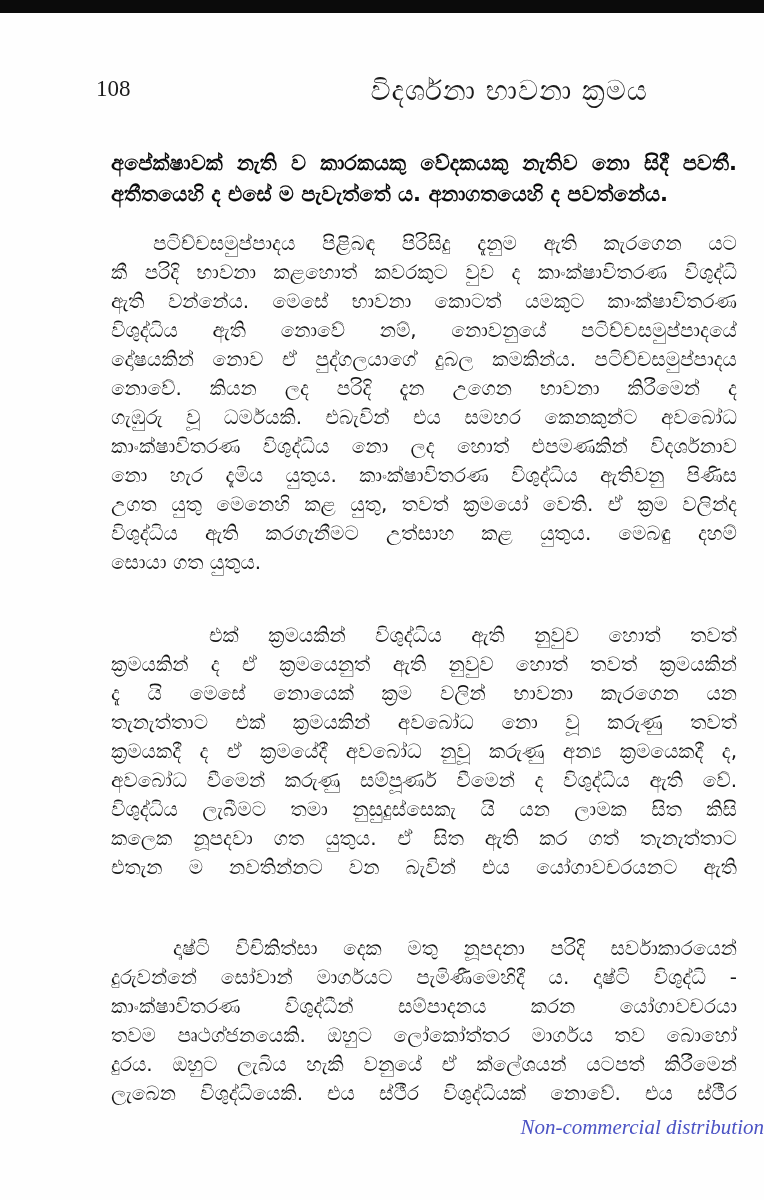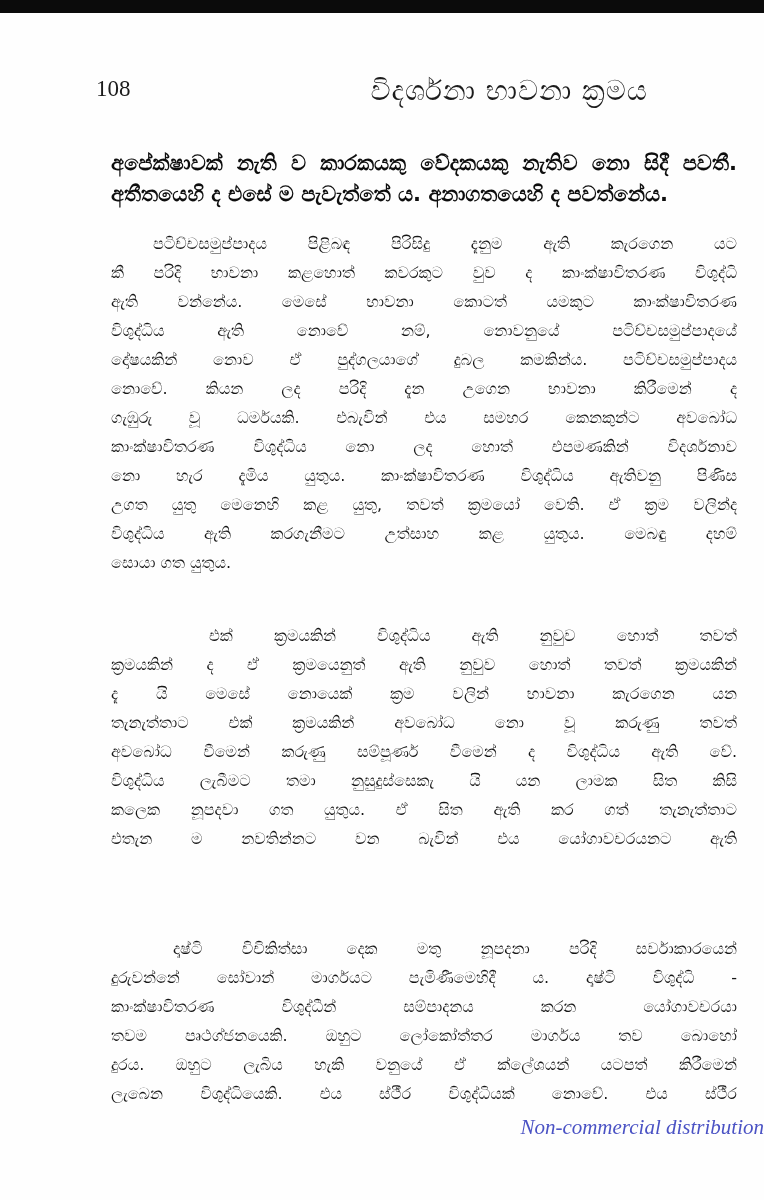--- a/index.html
+++ b/index.html
@@ -9,21 +9,21 @@
   }
   .top-bar { position:absolute; top:0; left:0; width:764px; height:13px; background:#0b0b0b; }
   .header { position:absolute; top:74px; left:0; width:628px; height:30px;margin-left:20px; }
   .pagenum {
     position:absolute; left:76px; top:2px;
     font-family:"Liberation Serif", serif; font-size:23px; color:#1c1c1c;
   }
   .title { width:100%; text-align:right; font-size:28px; letter-spacing:1px; color:#1c1c1c; }
   .block { position:absolute; left:75px; width:626px;margin-left:36px; }
   .line {
-    display:block; height:29px; line-height:29px; font-size:16px;
+    display:block; height:29px; line-height:29px; font-size:20px;
     text-align:justify; text-align-last:justify; color:#161616;
   }
   .bold-block { top:148px; }
   .bold-block .line { height:31px; line-height:31px; font-size:21px; font-weight:700; color:#0e0e0e; }
   .p1 { top:229px; }
   .p2 { top:621px; }
   .p3 { top:934px; }
   .last { text-align-last:left; }
   .ind1 { padding-left:42px; }
   .ind2 { padding-left:98px; }
@@ -64,20 +64,21 @@
     <span class="line">උගත යුතු මෙනෙහි කළ යුතු, තවත් ක්‍රමයෝ වෙති.  ඒ ක්‍රම වලින්ද</span>
     <span class="line">විශුද්ධිය ඇති කරගැනීමට උත්සාහ කළ යුතුය.  මෙබඳු දහම්</span>
     <span class="line last">සොයා ගත යුතුය.</span>
   </div>
 
   <div class="block p2">
     <span class="line ind2">එක් ක්‍රමයකින් විශුද්ධිය ඇති නුවුව හොත් තවත්</span>
     <span class="line">ක්‍රමයකින් ද ඒ ක්‍රමයෙනුත් ඇති නුවුව හොත් තවත් ක්‍රමයකින්</span>
     <span class="line">දැ යි මෙසේ නොයෙක් ක්‍රම වලින් භාවනා කැරගෙන යන</span>
     <span class="line">තැනැත්තාට එක් ක්‍රමයකින් අවබෝධ නො වූ කරුණු තවත්</span>
+    <span class="line">ක්‍රමයකදී ද ඒ ක්‍රමයේදී අවබෝධ නුවූ කරුණු අන්‍ය ක්‍රමයෙකදී ද,</span>
     <span class="line">අවබෝධ වීමෙන් කරුණු සම්පූර්ණ වීමෙන් ද විශුද්ධිය ඇති වේ.</span>
     <span class="line">විශුද්ධිය ලැබීමට තමා නුසුදුස්සෙකැ යි යන ලාමක සිත කිසි</span>
     <span class="line">කලෙක නූපදවා ගත යුතුය.  ඒ සිත ඇති කර ගත් තැනැත්තාට</span>
     <span class="line">එතැන ම නවතින්නට වන බැවින් එය යෝගාවචරයනට ඇති</span>
   </div>
 
   <div class="block p3">
     <span class="line ind3">දෘෂ්ටි විචිකිත්සා දෙක මතු නූපදනා පරිදි සර්වාකාරයෙන්</span>
     <span class="line">දුරුවන්නේ සෝවාන් මාර්ගයට පැමිණීමෙහිදී ය.  දෘෂ්ටි විශුද්ධි -</span>
     <span class="line">කාංක්ෂාවිතරණ විශුද්ධීන් සම්පාදනය  කරන යෝගාවචරයා</span>

